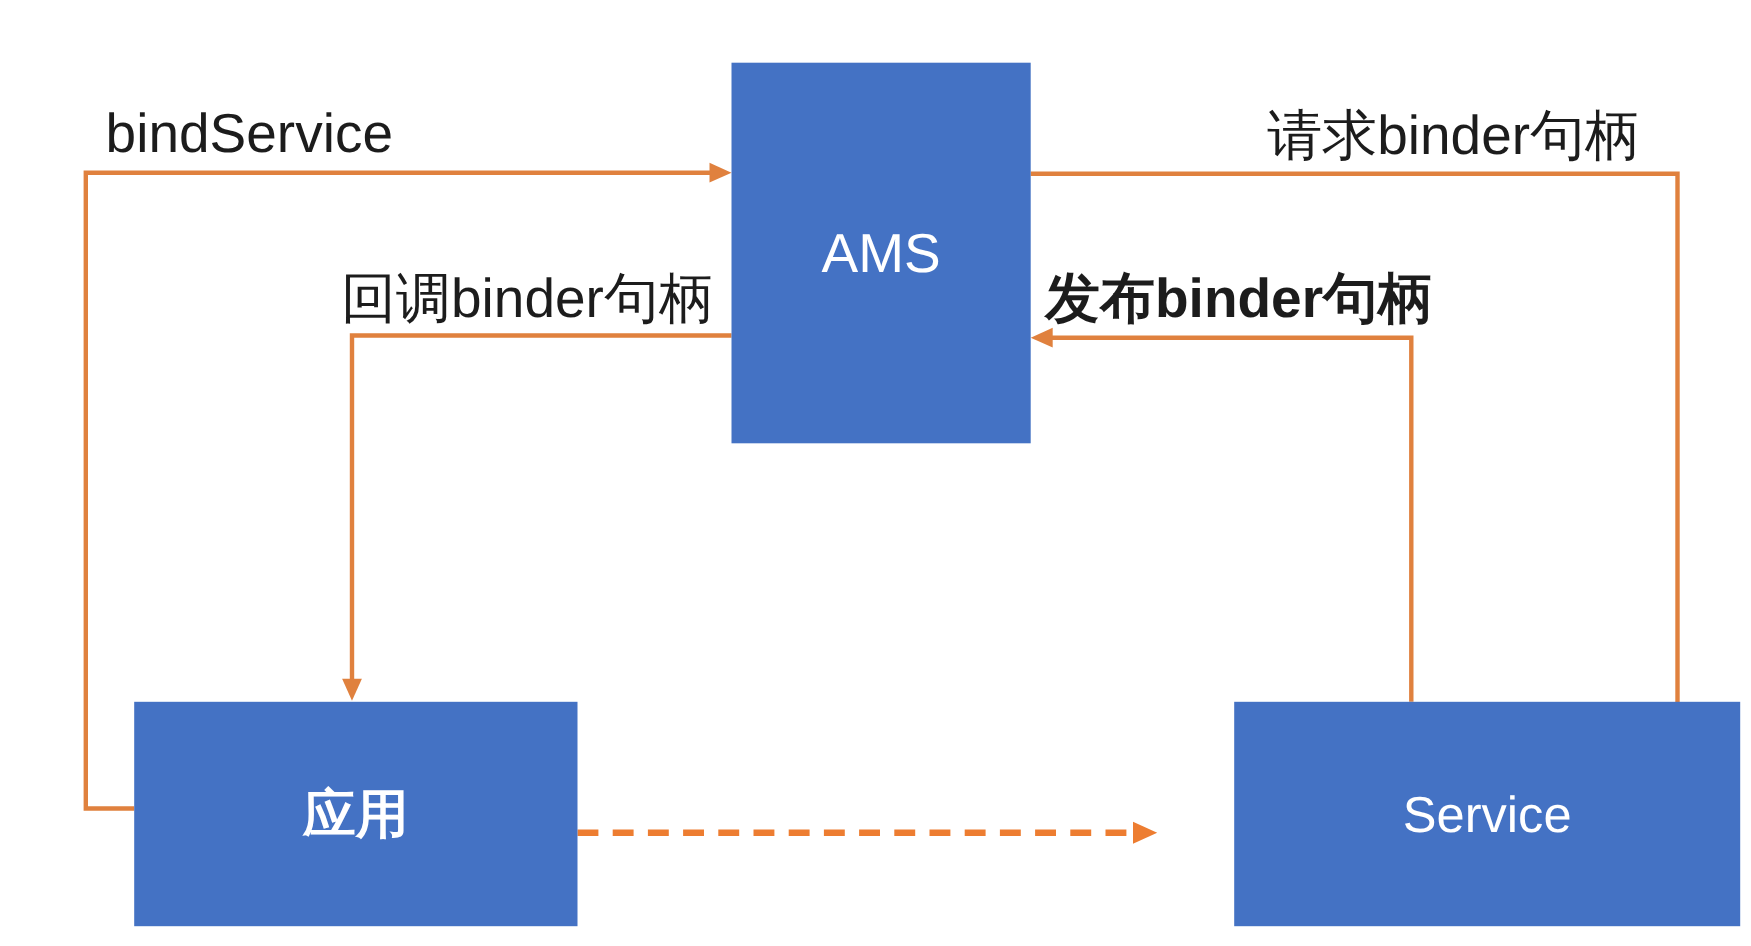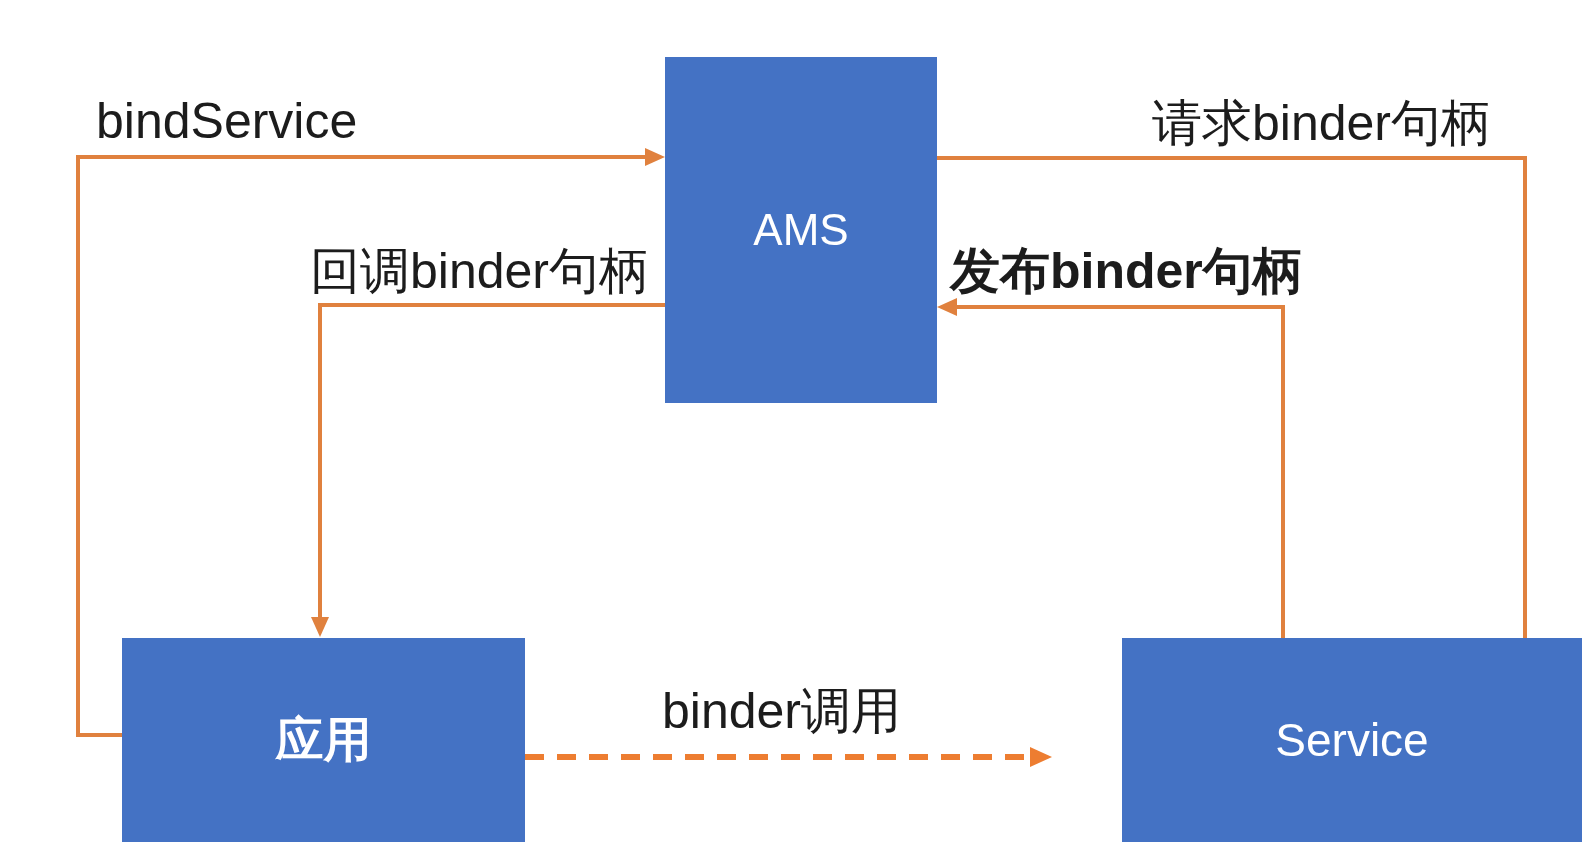--- a/index.html
+++ b/index.html
@@ -24,21 +24,21 @@
   }
   .node {
     position: absolute;
     background: #4472c4;
     color: #ffffff;
     display: flex;
     align-items: center;
     justify-content: center;
     text-align: center;
   }
-  .node-ams     { left: 665px;  top: 57px;  width: 272px; height: 346px; font-size: 44px; }
+  .node-ams     { left: 665px;  top: 57px;  width: 272px; height: 346px; font-size: 50px; }
   .node-app     { left: 122px;  top: 638px; width: 403px; height: 204px; font-size: 48px; font-weight: bold; }
   .node-service { left: 1086px; top: 638px; width: 460px; height: 204px; font-size: 46px; margin-left: 36px; }
   .edge-label {
     position: absolute;
     color: #1c1c1c;
     font-size: 50px;
     white-space: nowrap;
   }
   .lbl-bindservice { left: 96px;   top: 92px;  }
   .lbl-request     { left: 1152px; top: 90px;  }
@@ -86,15 +86,14 @@
     <span>应用</span>
   </div>
   <div class="node node-service">
     <span>Service</span>
   </div>
 
   <div class="edge-label lbl-bindservice">bindService</div>
   <div class="edge-label lbl-request">请求binder句柄</div>
   <div class="edge-label lbl-callback">回调binder句柄</div>
   <div class="edge-label lbl-publish">发布binder句柄</div>
-  <div class="edge-label lbl-bindercall">binder调用</div>
 
 </div>
 
 </body></html>

